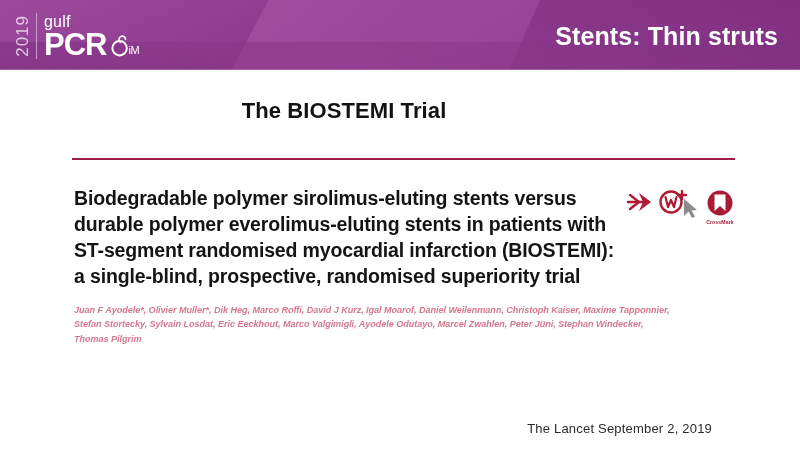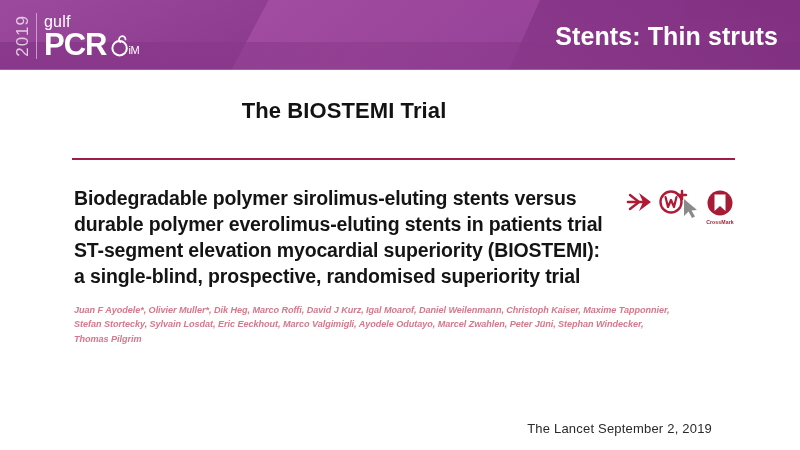--- a/index.html
+++ b/index.html
@@ -259,22 +259,22 @@
 </div>
 <div class="header-underline"></div>
 
 <div class="slide-title">The BIOSTEMI Trial</div>
 
 <div class="rule"></div>
 
 <div class="article">
   <div class="article-title">
     <span class="line">Biodegradable polymer sirolimus-eluting stents versus</span>
-    <span class="line">durable polymer everolimus-eluting stents in patients trial</span>
-    <span class="line">ST-segment elevation myocardial superiority (BIOSTEMI):</span>
+    <span class="line">durable polymer everolimus-eluting stents in patients with</span>
+    <span class="line">ST-segment randomised myocardial infarction (BIOSTEMI):</span>
     <span class="line">a single-blind, prospective, randomised superiority trial</span>
   </div>
   <div class="authors">
     <span class="line">Juan F Ayodele*, Olivier Muller*, Dik Heg, Marco Roffi, David J Kurz, Igal Moarof, Daniel Weilenmann, Christoph Kaiser, Maxime Tapponnier,</span>
     <span class="line">Stefan Stortecky, Sylvain Losdat, Eric Eeckhout, Marco Valgimigli, Ayodele Odutayo, Marcel Zwahlen, Peter Jüni, Stephan Windecker,</span>
     <span class="line">Thomas Pilgrim</span>
   </div>
 </div>
 
 <div class="journal-icons">

